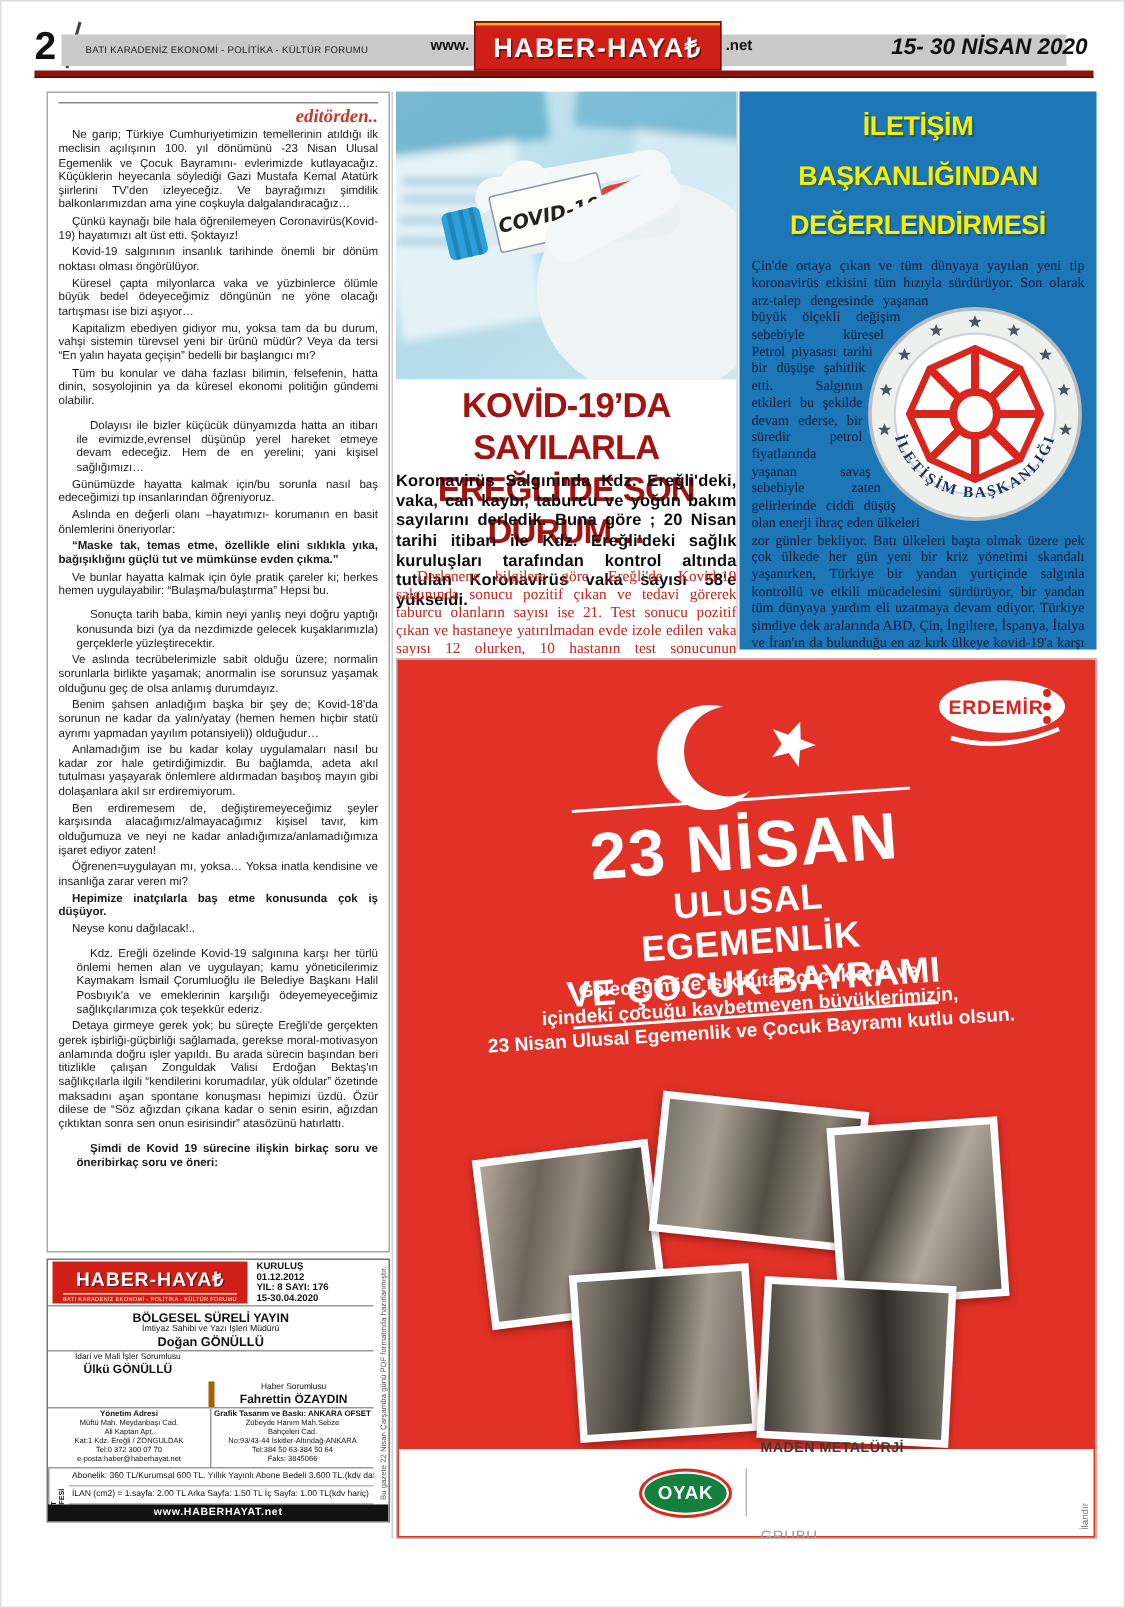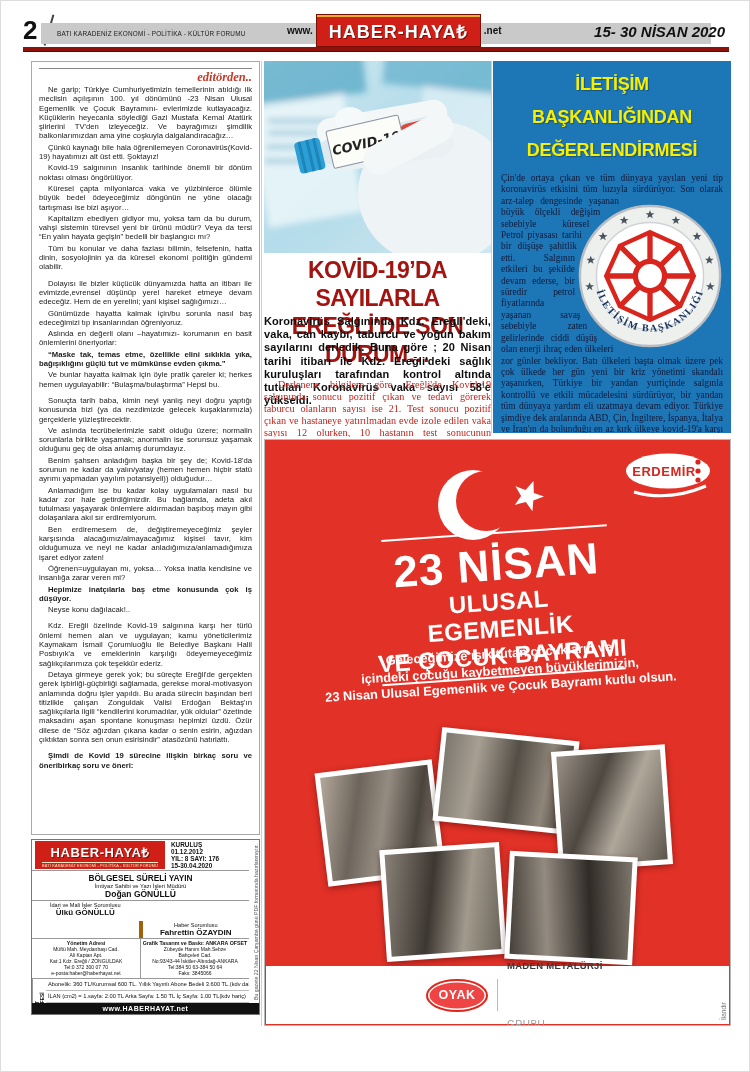--- a/index.html
+++ b/index.html
@@ -19,21 +19,21 @@
   .vrule1{position:absolute;left:259.5px;top:60px;width:1px;height:965px;background:#cfcfcf;}
   .vrule2{position:absolute;left:490px;top:60px;width:1px;height:372px;background:#cfcfcf;}
   
   .edbox{position:absolute;left:30px;top:60px;width:229px;height:774px;border:1px solid #a9a9a9;
          box-sizing:border-box;padding:4px 7px;overflow:hidden;}
   .ed-kicker-rule{border-top:1px solid #888;margin:2px 0 1px;}
   .ed-kicker{text-align:right;color:#c53b2a;font-family:"Liberation Serif",serif;font-weight:bold;font-style:italic;font-size:12.5px;}
   .ed-title{text-align:center;font-size:20px;font-weight:bold;line-height:23px;margin:7px 0 9px;letter-spacing:.2px;}
   .ed-text p{font-size:7.7px;line-height:9.3px;text-align:justify;margin:0 0 2px;text-indent:9px;color:#1a1a1a;}
   .ed-text p.b{font-weight:bold;}
-  .ed-text p.sp{margin-top:7px;}
+  .ed-text p.sp{margin-top:7px;margin-left:12px;}
   
   .mast{position:absolute;left:30px;top:838px;width:229px;height:176px;border:1px solid #777;
         box-sizing:border-box;overflow:hidden;background:#fff;}
   .m-in{margin-right:10px;}
   .m-row1{display:flex;height:30px;border-bottom:1px solid #999;align-items:center;}
   .m-logo{background:#cf1f16;color:#fff;margin:2px 3px;padding:2px 7px 1px;text-align:center;}
   .m-logo .main{font-weight:bold;font-size:13px;letter-spacing:.6px;text-shadow:1px 1px 0 #7a0e08;}
   .m-logo .tag{font-size:3.8px;letter-spacing:.2px;color:#ffe9c9;border-top:1px solid #ffe9c9;margin-top:1px;padding-top:.5px;}
   .m-kurulus{flex:1;font-size:6.4px;font-weight:bold;line-height:7.2px;padding-left:3px;}
   .m-row2{text-align:center;border-bottom:1px solid #999;padding:1.5px 0;}
@@ -94,21 +94,21 @@
   .p3{left:290px;top:308px;width:104px;height:110px;transform:rotate(-4deg);}
   .p4{left:118px;top:406px;width:110px;height:102px;transform:rotate(-4deg);}
   .p5{left:242px;top:414px;width:118px;height:98px;transform:rotate(3deg);}
   .g1{background:linear-gradient(105deg,#b3a89b,#6d655c 30%,#958c81 52%,#4a443d 78%,#8d8478);}
   .g2{background:linear-gradient(95deg,#7d776e,#a89f93 25%,#544e46 55%,#8f867a 80%,#3f3a33);}
   .g3{background:linear-gradient(115deg,#9b9187,#4e4841 35%,#b0a79b 60%,#5c554c);}
   .g4{background:linear-gradient(100deg,#8a8278,#3c3731 40%,#a39a8e 70%,#6b645a);}
   .g5{background:linear-gradient(85deg,#45403a,#948b80 30%,#2f2b26 65%,#7e766c);}
   .ad-strip{position:absolute;left:1px;right:1px;bottom:1px;height:58px;background:#fff;display:flex;align-items:center;}
   .oyak{margin-left:160px;display:flex;align-items:center;gap:9px;}
-  .oyak-oval{width:62px;height:33px;background:#ef4444;border-radius:50%;display:flex;align-items:center;justify-content:center;
+  .oyak-oval{width:62px;height:33px;background:#15803d;border-radius:50%;display:flex;align-items:center;justify-content:center;
              color:#fff;font-weight:bold;font-size:12.5px;letter-spacing:.5px;
              box-shadow:inset 0 0 0 2px #e1251b, inset 0 0 0 3.5px #fff;}
   .oyak-div{width:1px;height:32px;background:#bbb;}
   .oyak-l1{font-size:9.5px;font-weight:bold;color:#3a3a3a;letter-spacing:.3px;}
   .oyak-l2{font-size:10px;color:#9a9a9a;letter-spacing:.4px;margin-top:48px;}
   .ilandir{position:absolute;right:2px;bottom:4px;writing-mode:vertical-rl;transform:rotate(180deg);font-size:6.5px;color:#777;}
 </style>
 </head>
 <body>
 

